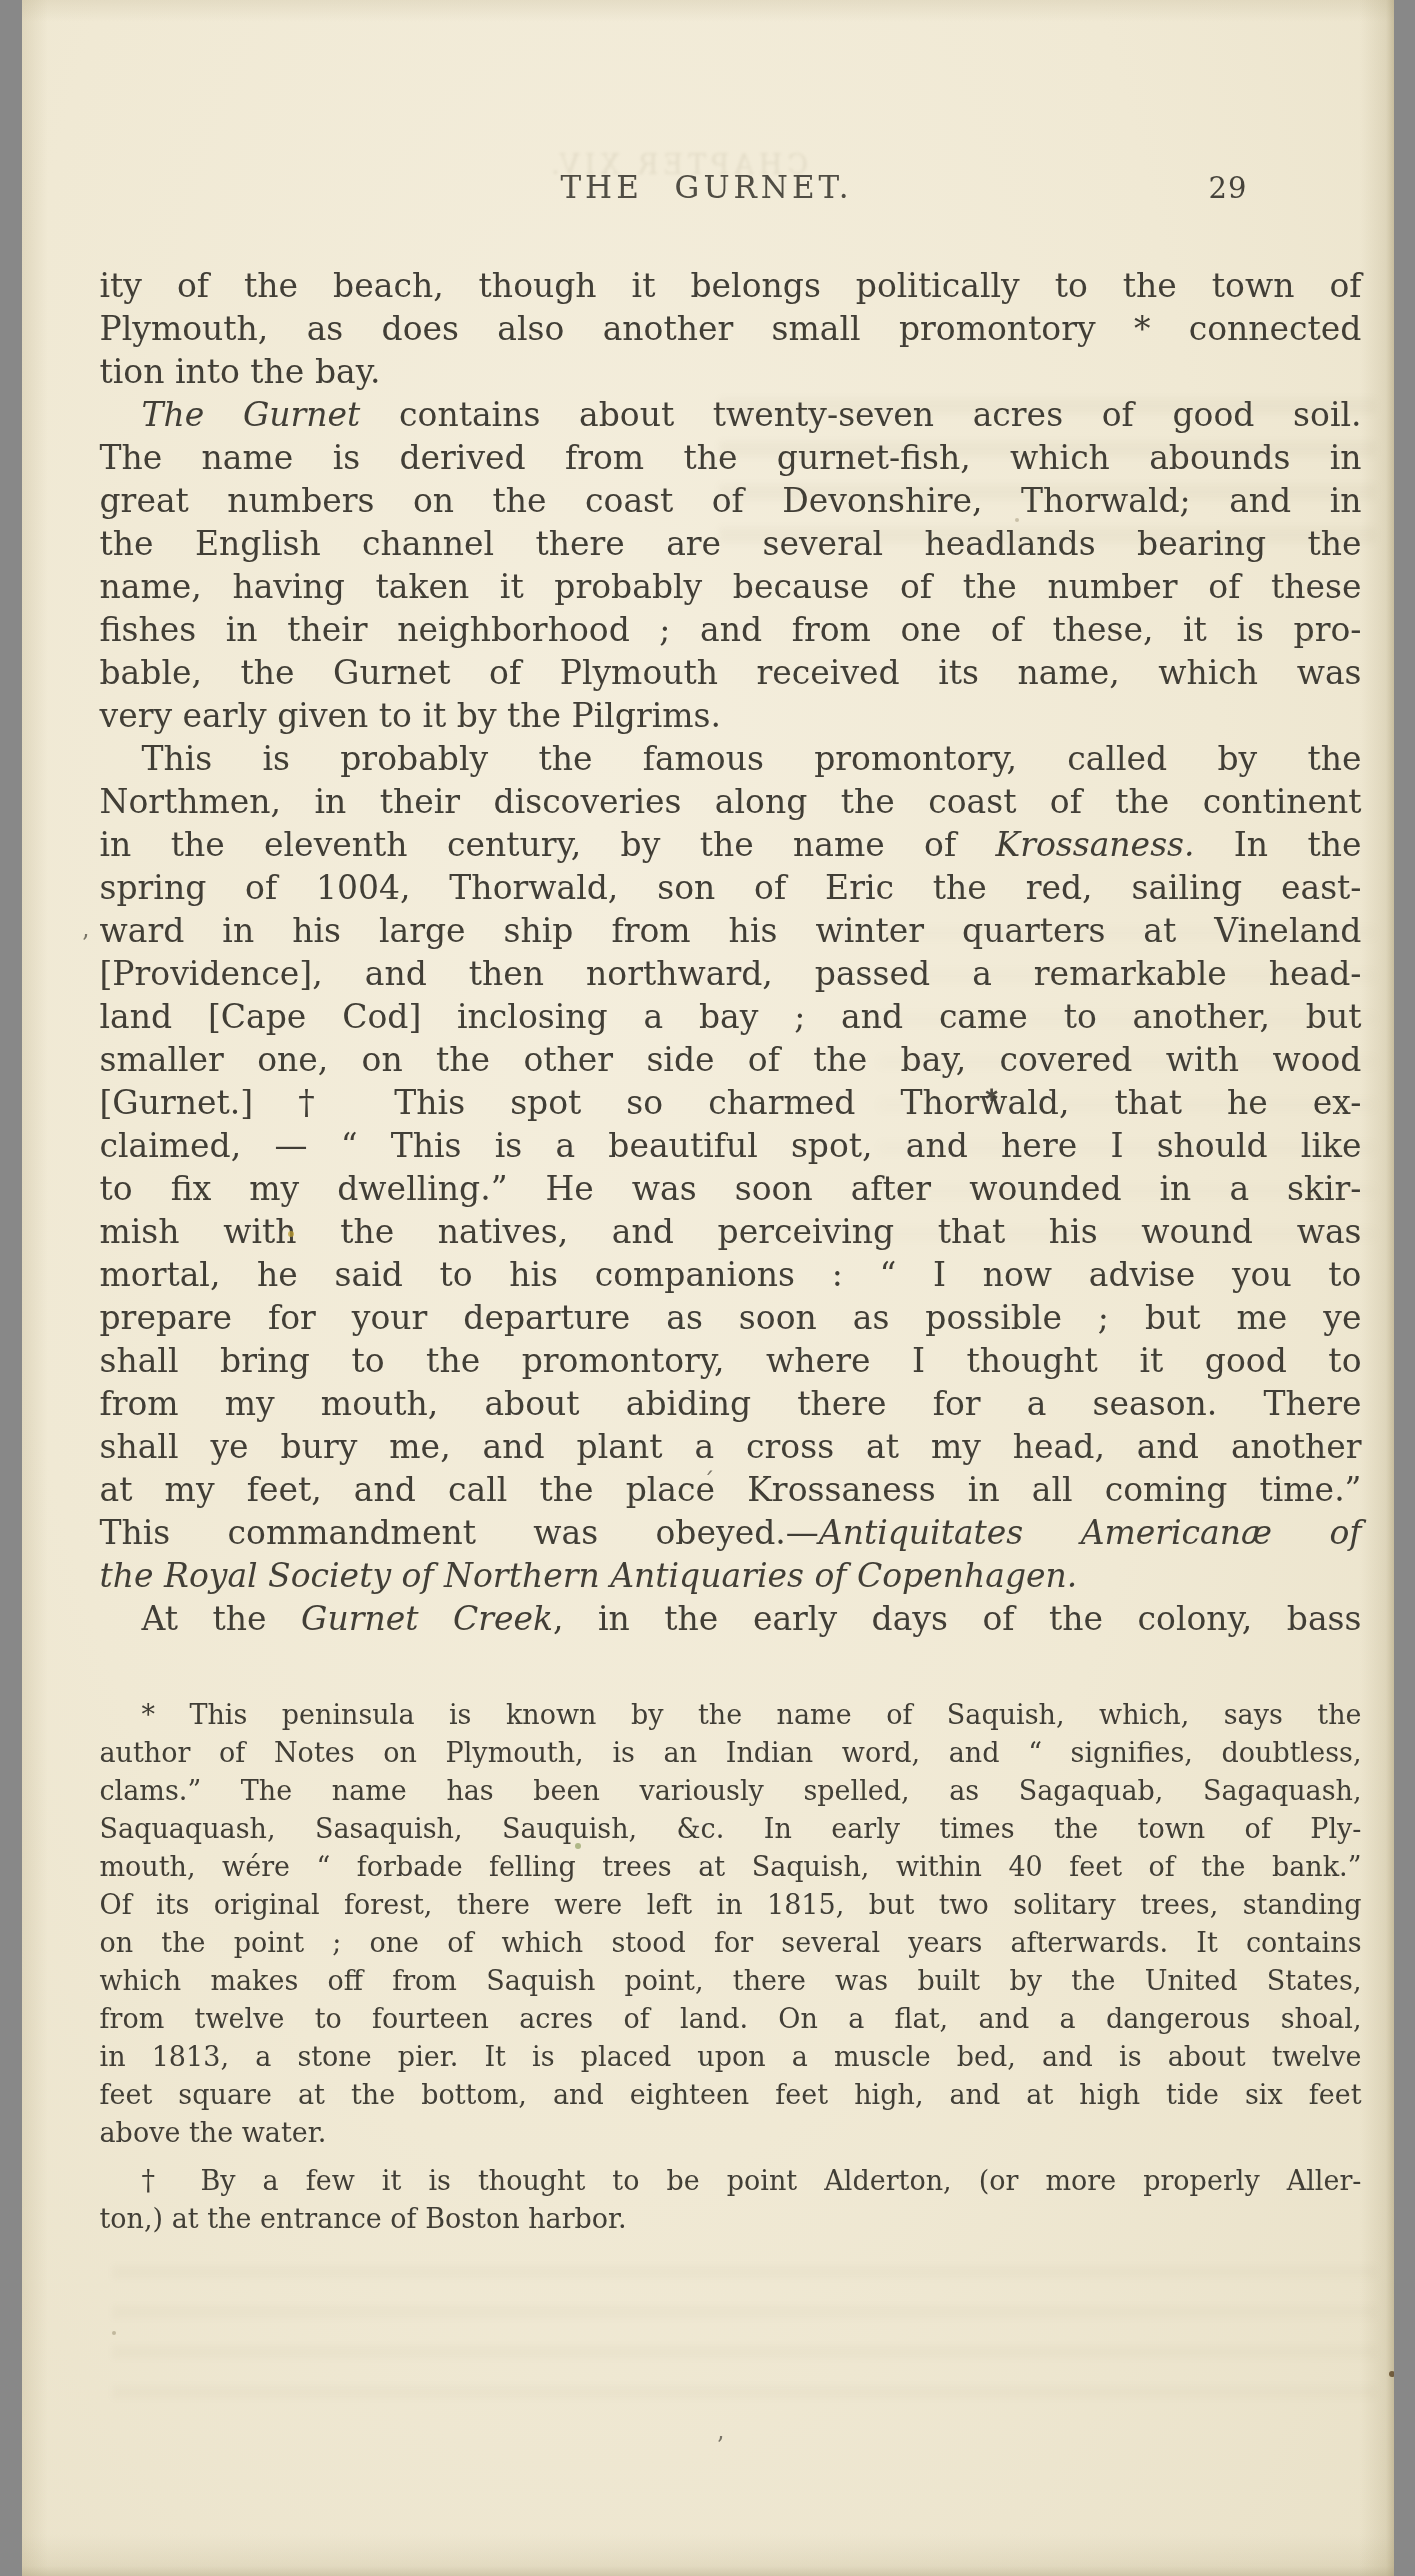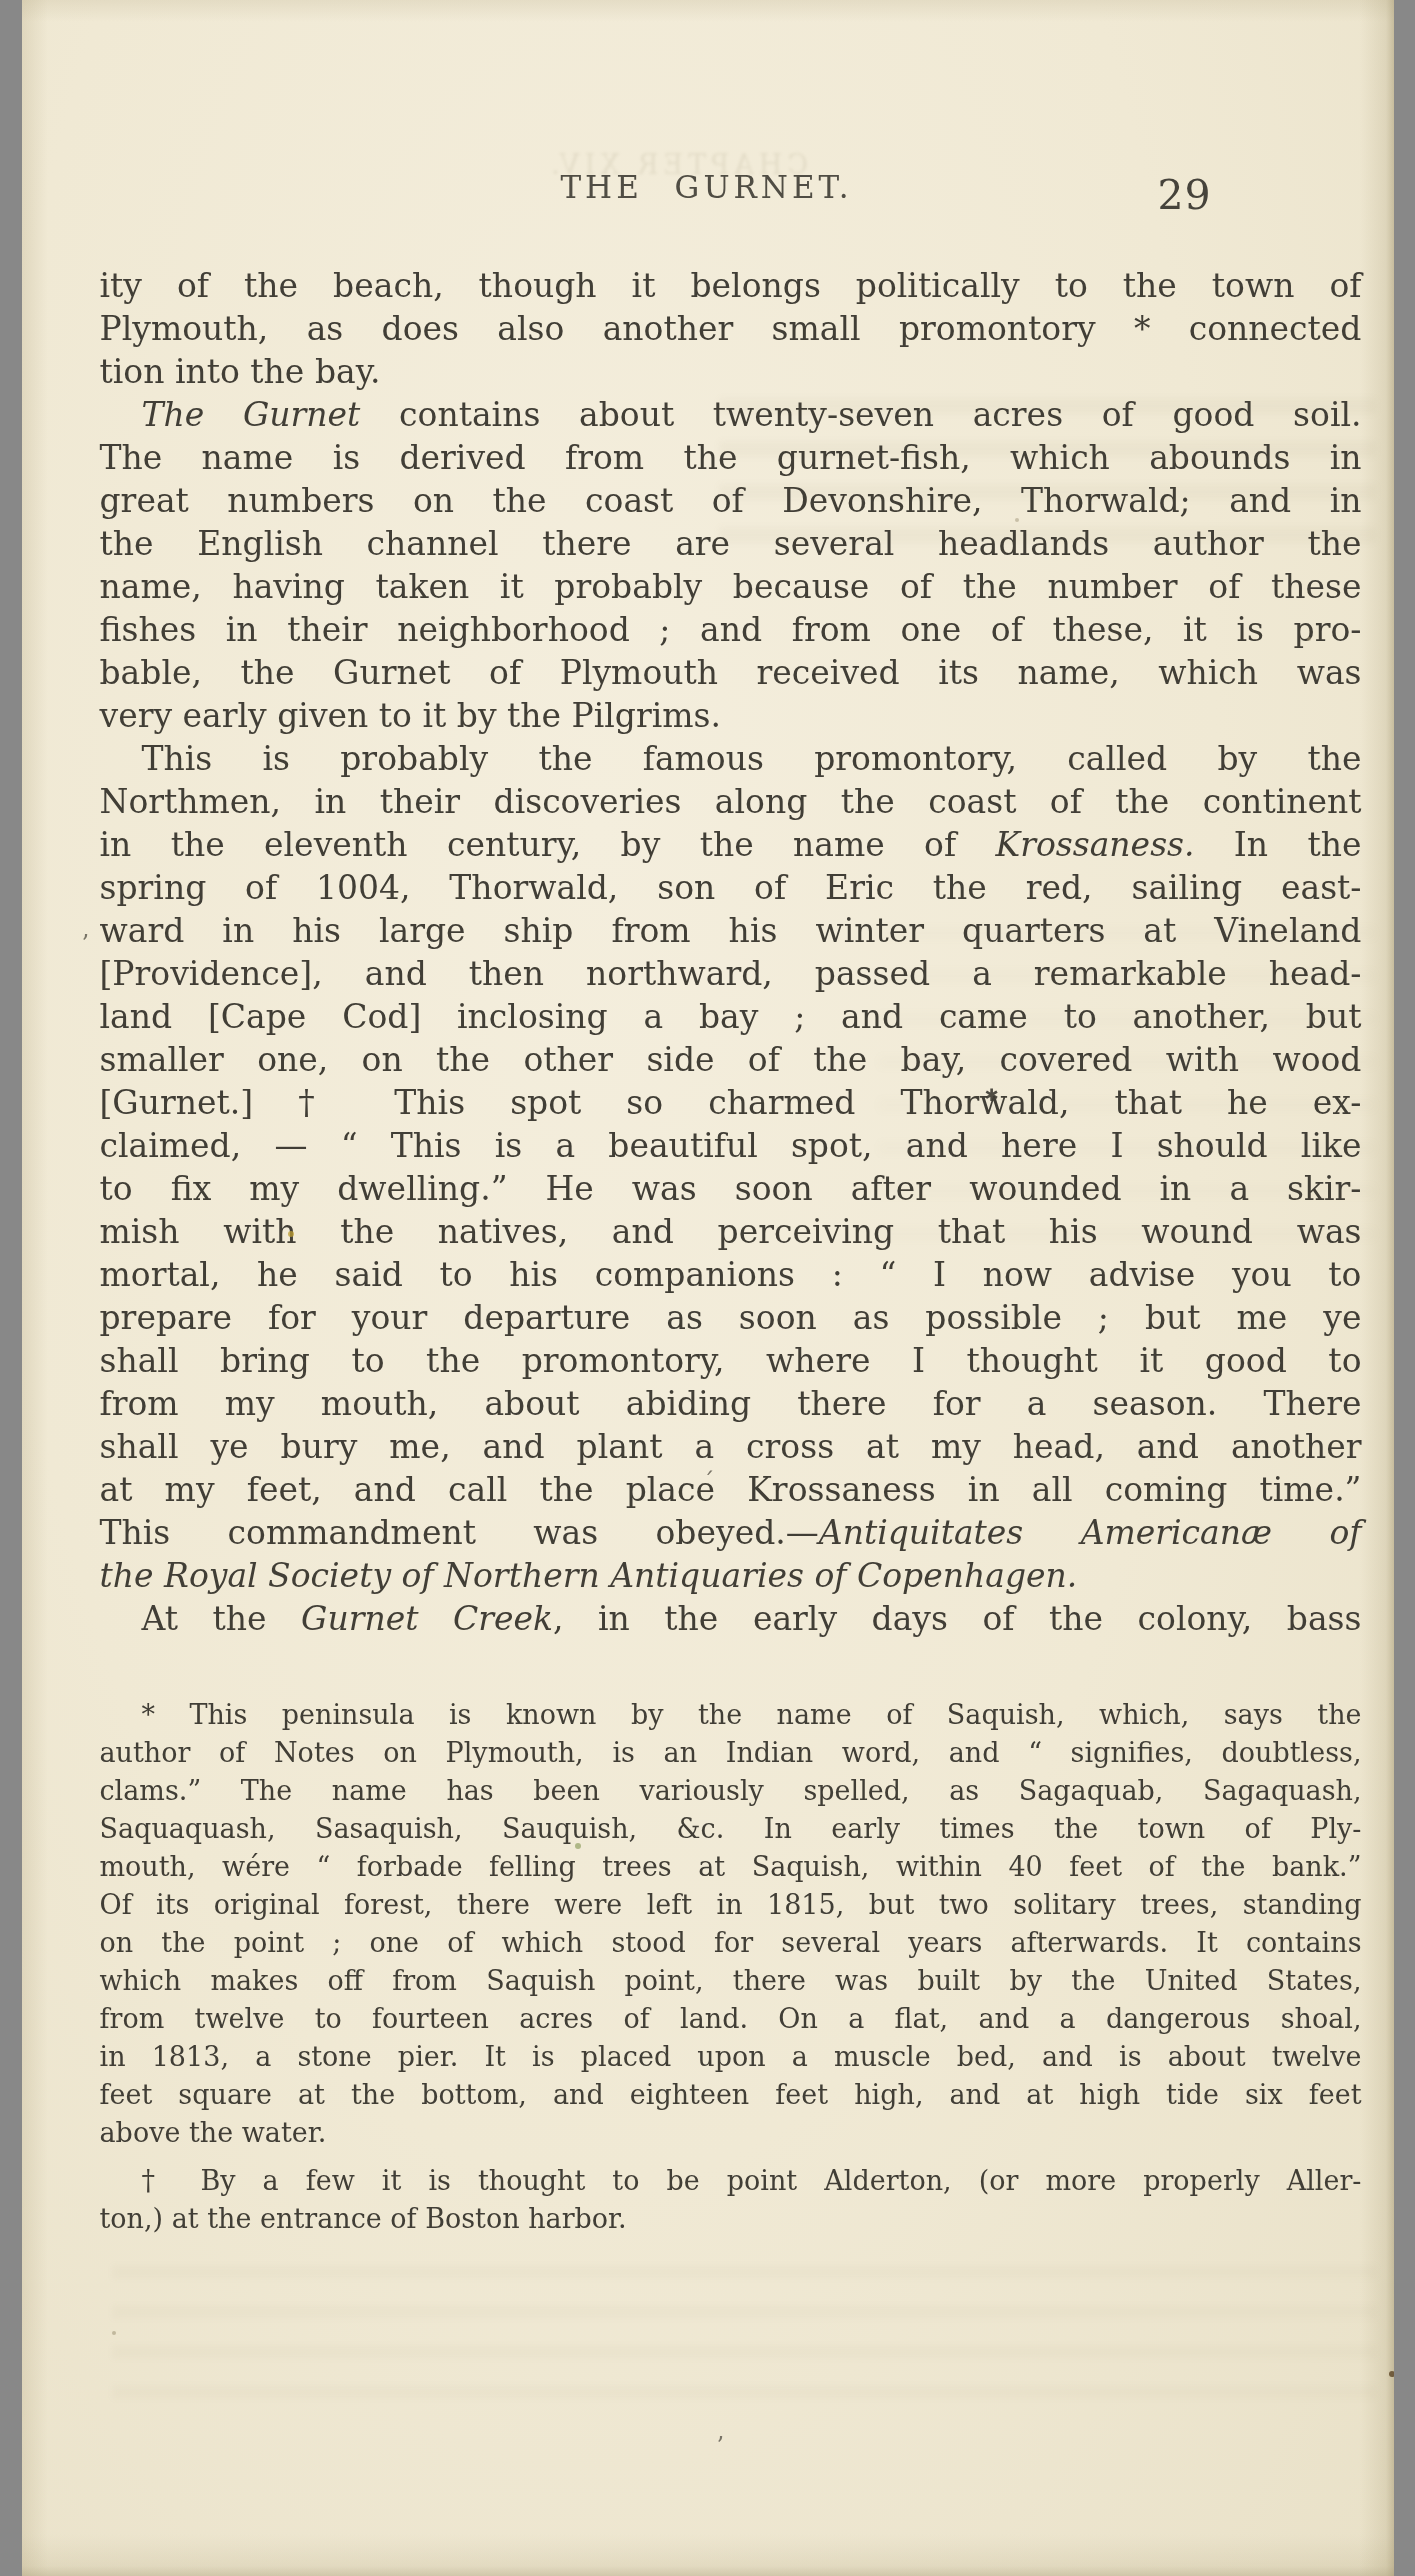--- a/index.html
+++ b/index.html
@@ -19,22 +19,22 @@
       radial-gradient(ellipse at 42% 32%, #f4eedd 0%, #f0e9d4 55%, #e9e1c8 100%);
     text-decoration: underline;
   }
   
   .running-header{
     position:absolute; top:169px; left:685px; transform:translateX(-50%);
     font-size:31px; letter-spacing:4px; word-spacing:18px;
     color:#504d44; white-space:nowrap;
   }
   .page-number{
-    position:absolute; top:171px; left:1136px;
-    font-size:41px; color:#46433b; letter-spacing:1px;
+    position:absolute; top:171px; left:1187px;
+    font-size:29px; color:#46433b; letter-spacing:1px;
   }
   .ghost{
     position:absolute; top:149px; left:358px; width:428px;
     transform:scaleX(-1); opacity:.14; filter:blur(1.6px);
     font-size:27px; letter-spacing:5px; color:#8e8565; white-space:nowrap;
   }
   
   .content{position:absolute; left:78px; top:264px; width:1262px;}
   .para{margin:0;}
   .line{
@@ -99,21 +99,21 @@
     <div id="body-text">
         <div class="para">
           <div class="line"><span>ity of the beach, though it belongs politically to the town of</span></div>
           <div class="line"><span>Plymouth, as does also another small promontory * connected</span></div>
           <div class="line lastline"><span>tion into the bay.</span></div>
         </div>
         <div class="para">
           <div class="line indent"><span class="it">The Gurnet</span><span> contains about twenty-seven acres of good soil.</span></div>
           <div class="line"><span>The name is derived from the gurnet-fish, which abounds in</span></div>
           <div class="line"><span>great numbers on the coast of Devonshire, Thorwald; and in</span></div>
-          <div class="line"><span>the English channel there are several headlands author the</span></div>
+          <div class="line"><span>the English channel there are several headlands bearing the</span></div>
           <div class="line"><span>name, having taken it probably because of the number of these</span></div>
           <div class="line"><span>fishes in their neighborhood ; and from one of these, it is pro-</span></div>
           <div class="line"><span>bable, the Gurnet of Plymouth received its name, which was</span></div>
           <div class="line lastline"><span>very early given to it by the Pilgrims.</span></div>
         </div>
         <div class="para">
           <div class="line indent"><span>This is probably the famous promontory, called by the</span></div>
           <div class="line"><span>Northmen, in their discoveries along the coast of the continent</span></div>
           <div class="line"><span>in the eleventh century, by the name of </span><span class="it">Krossaness.</span><span> In the</span></div>
           <div class="line"><span>spring of 1004, Thorwald, son of Eric the red, sailing east-</span></div>

